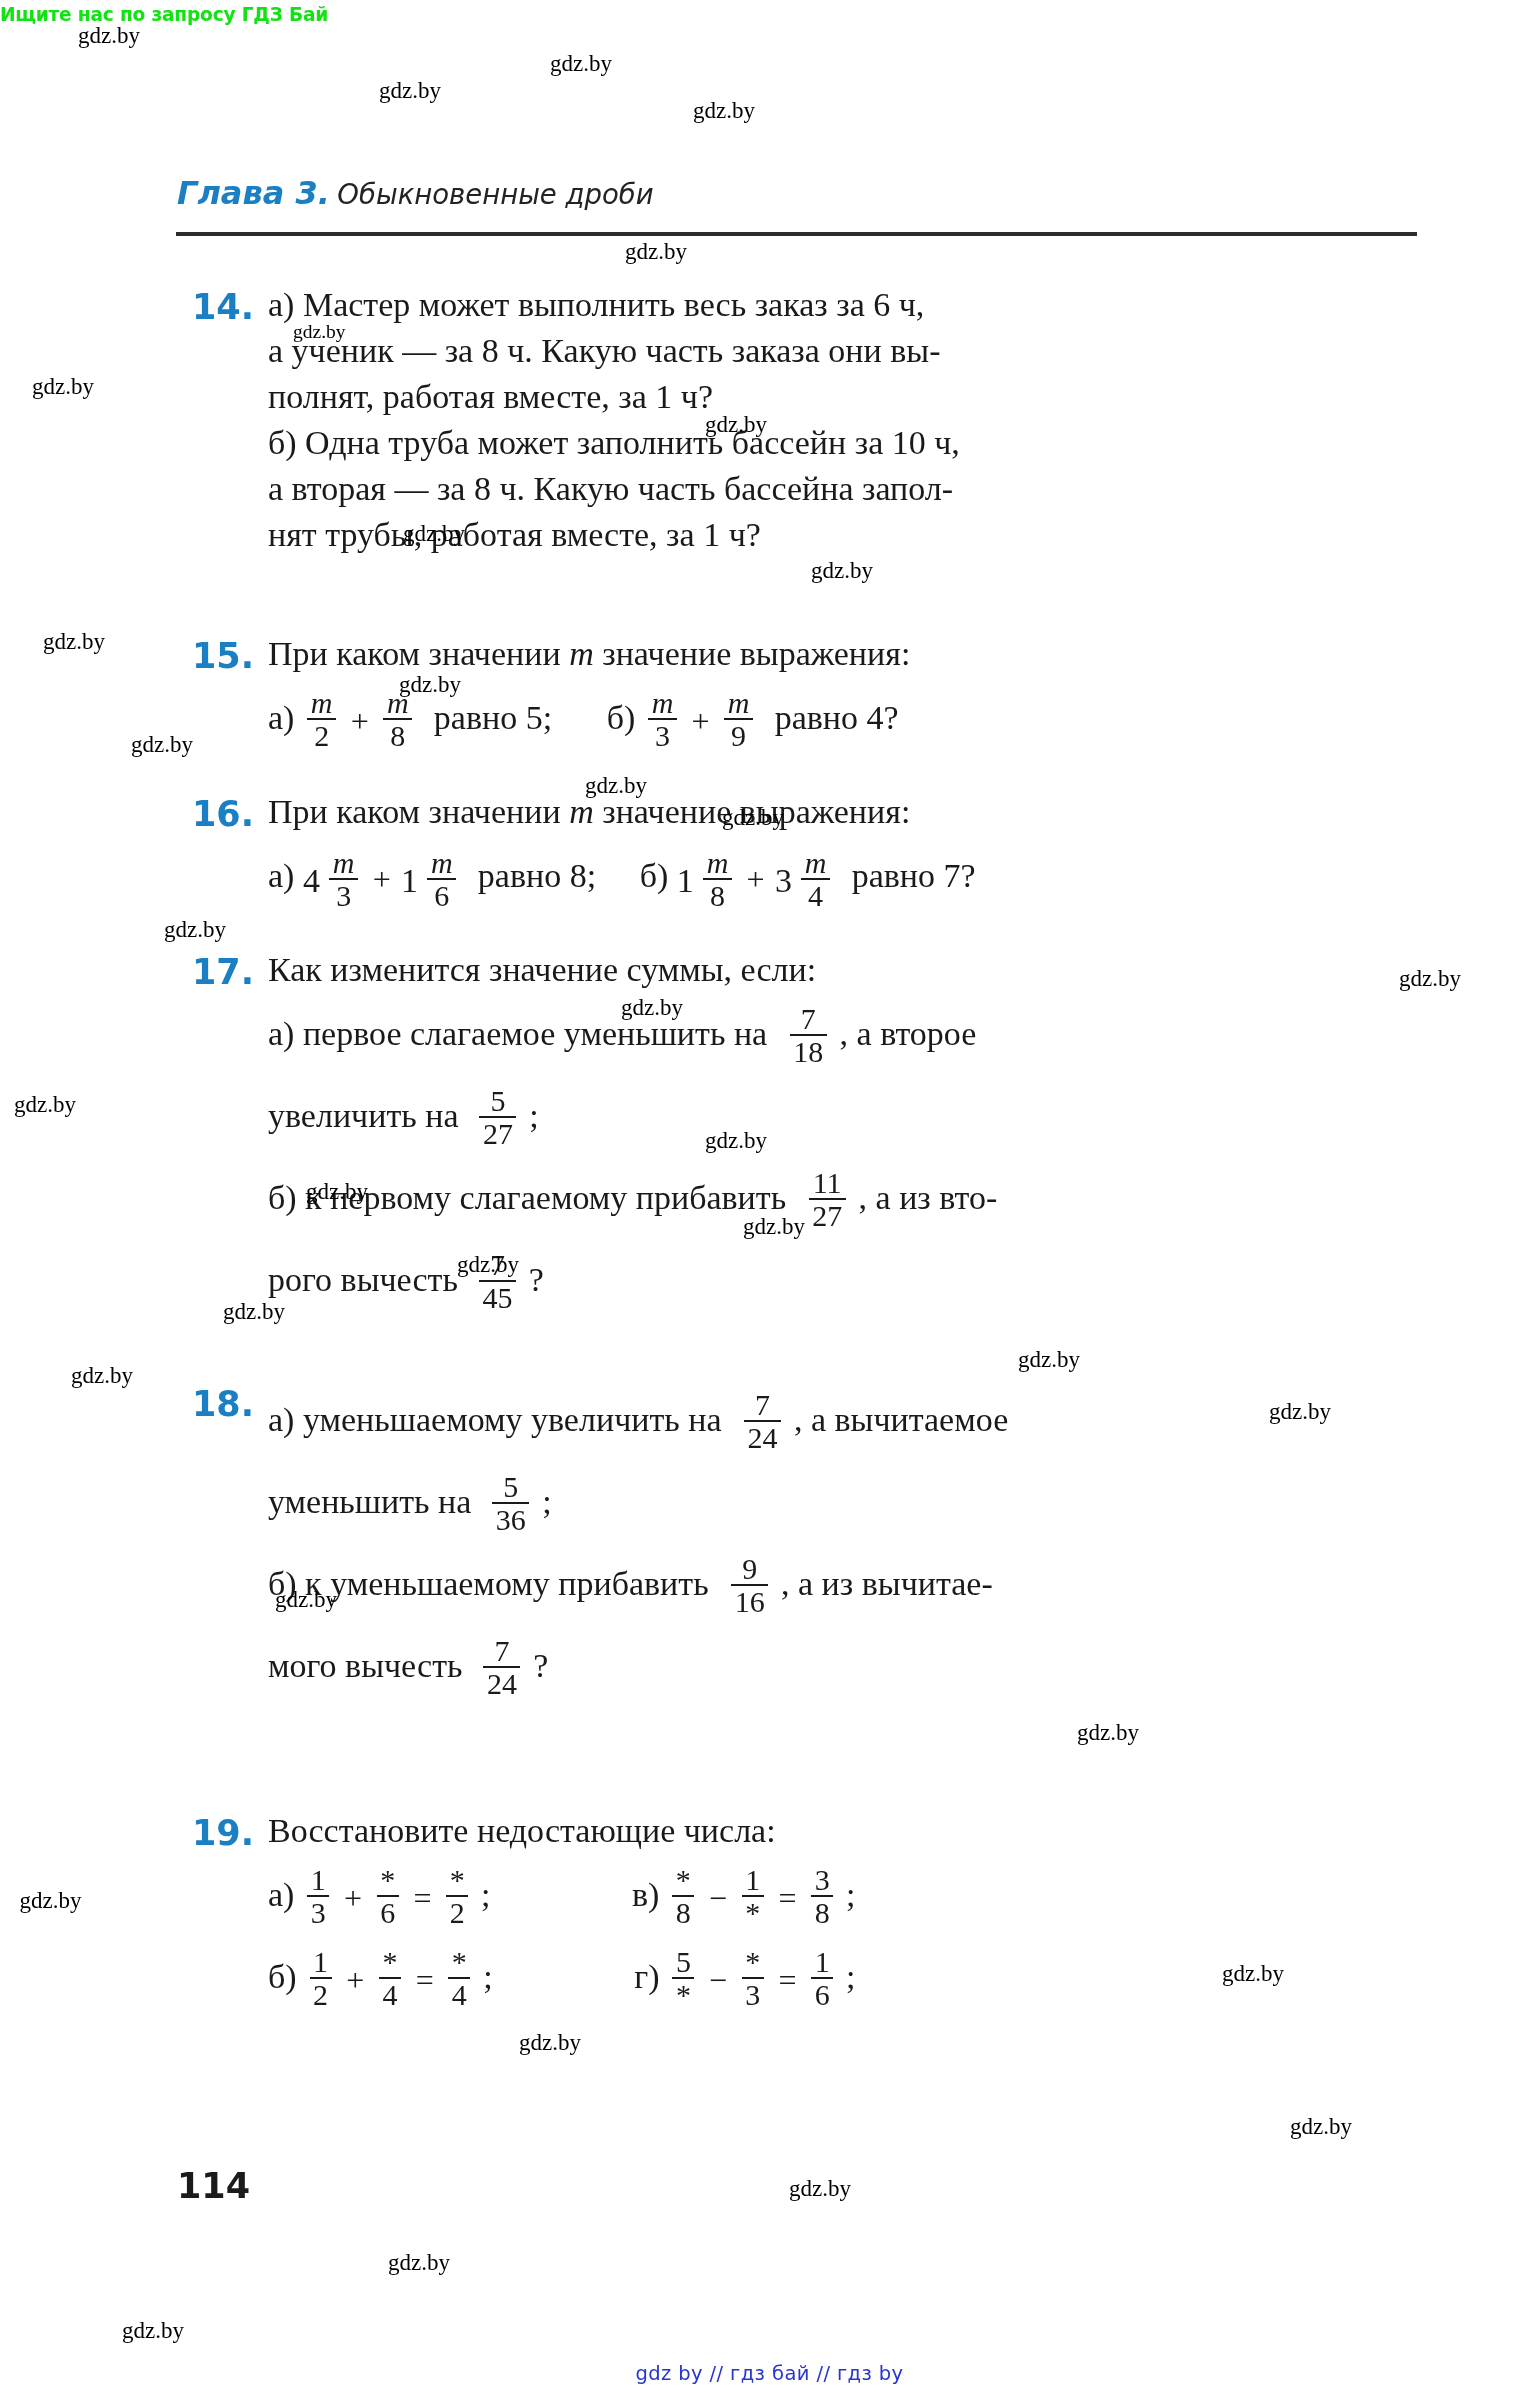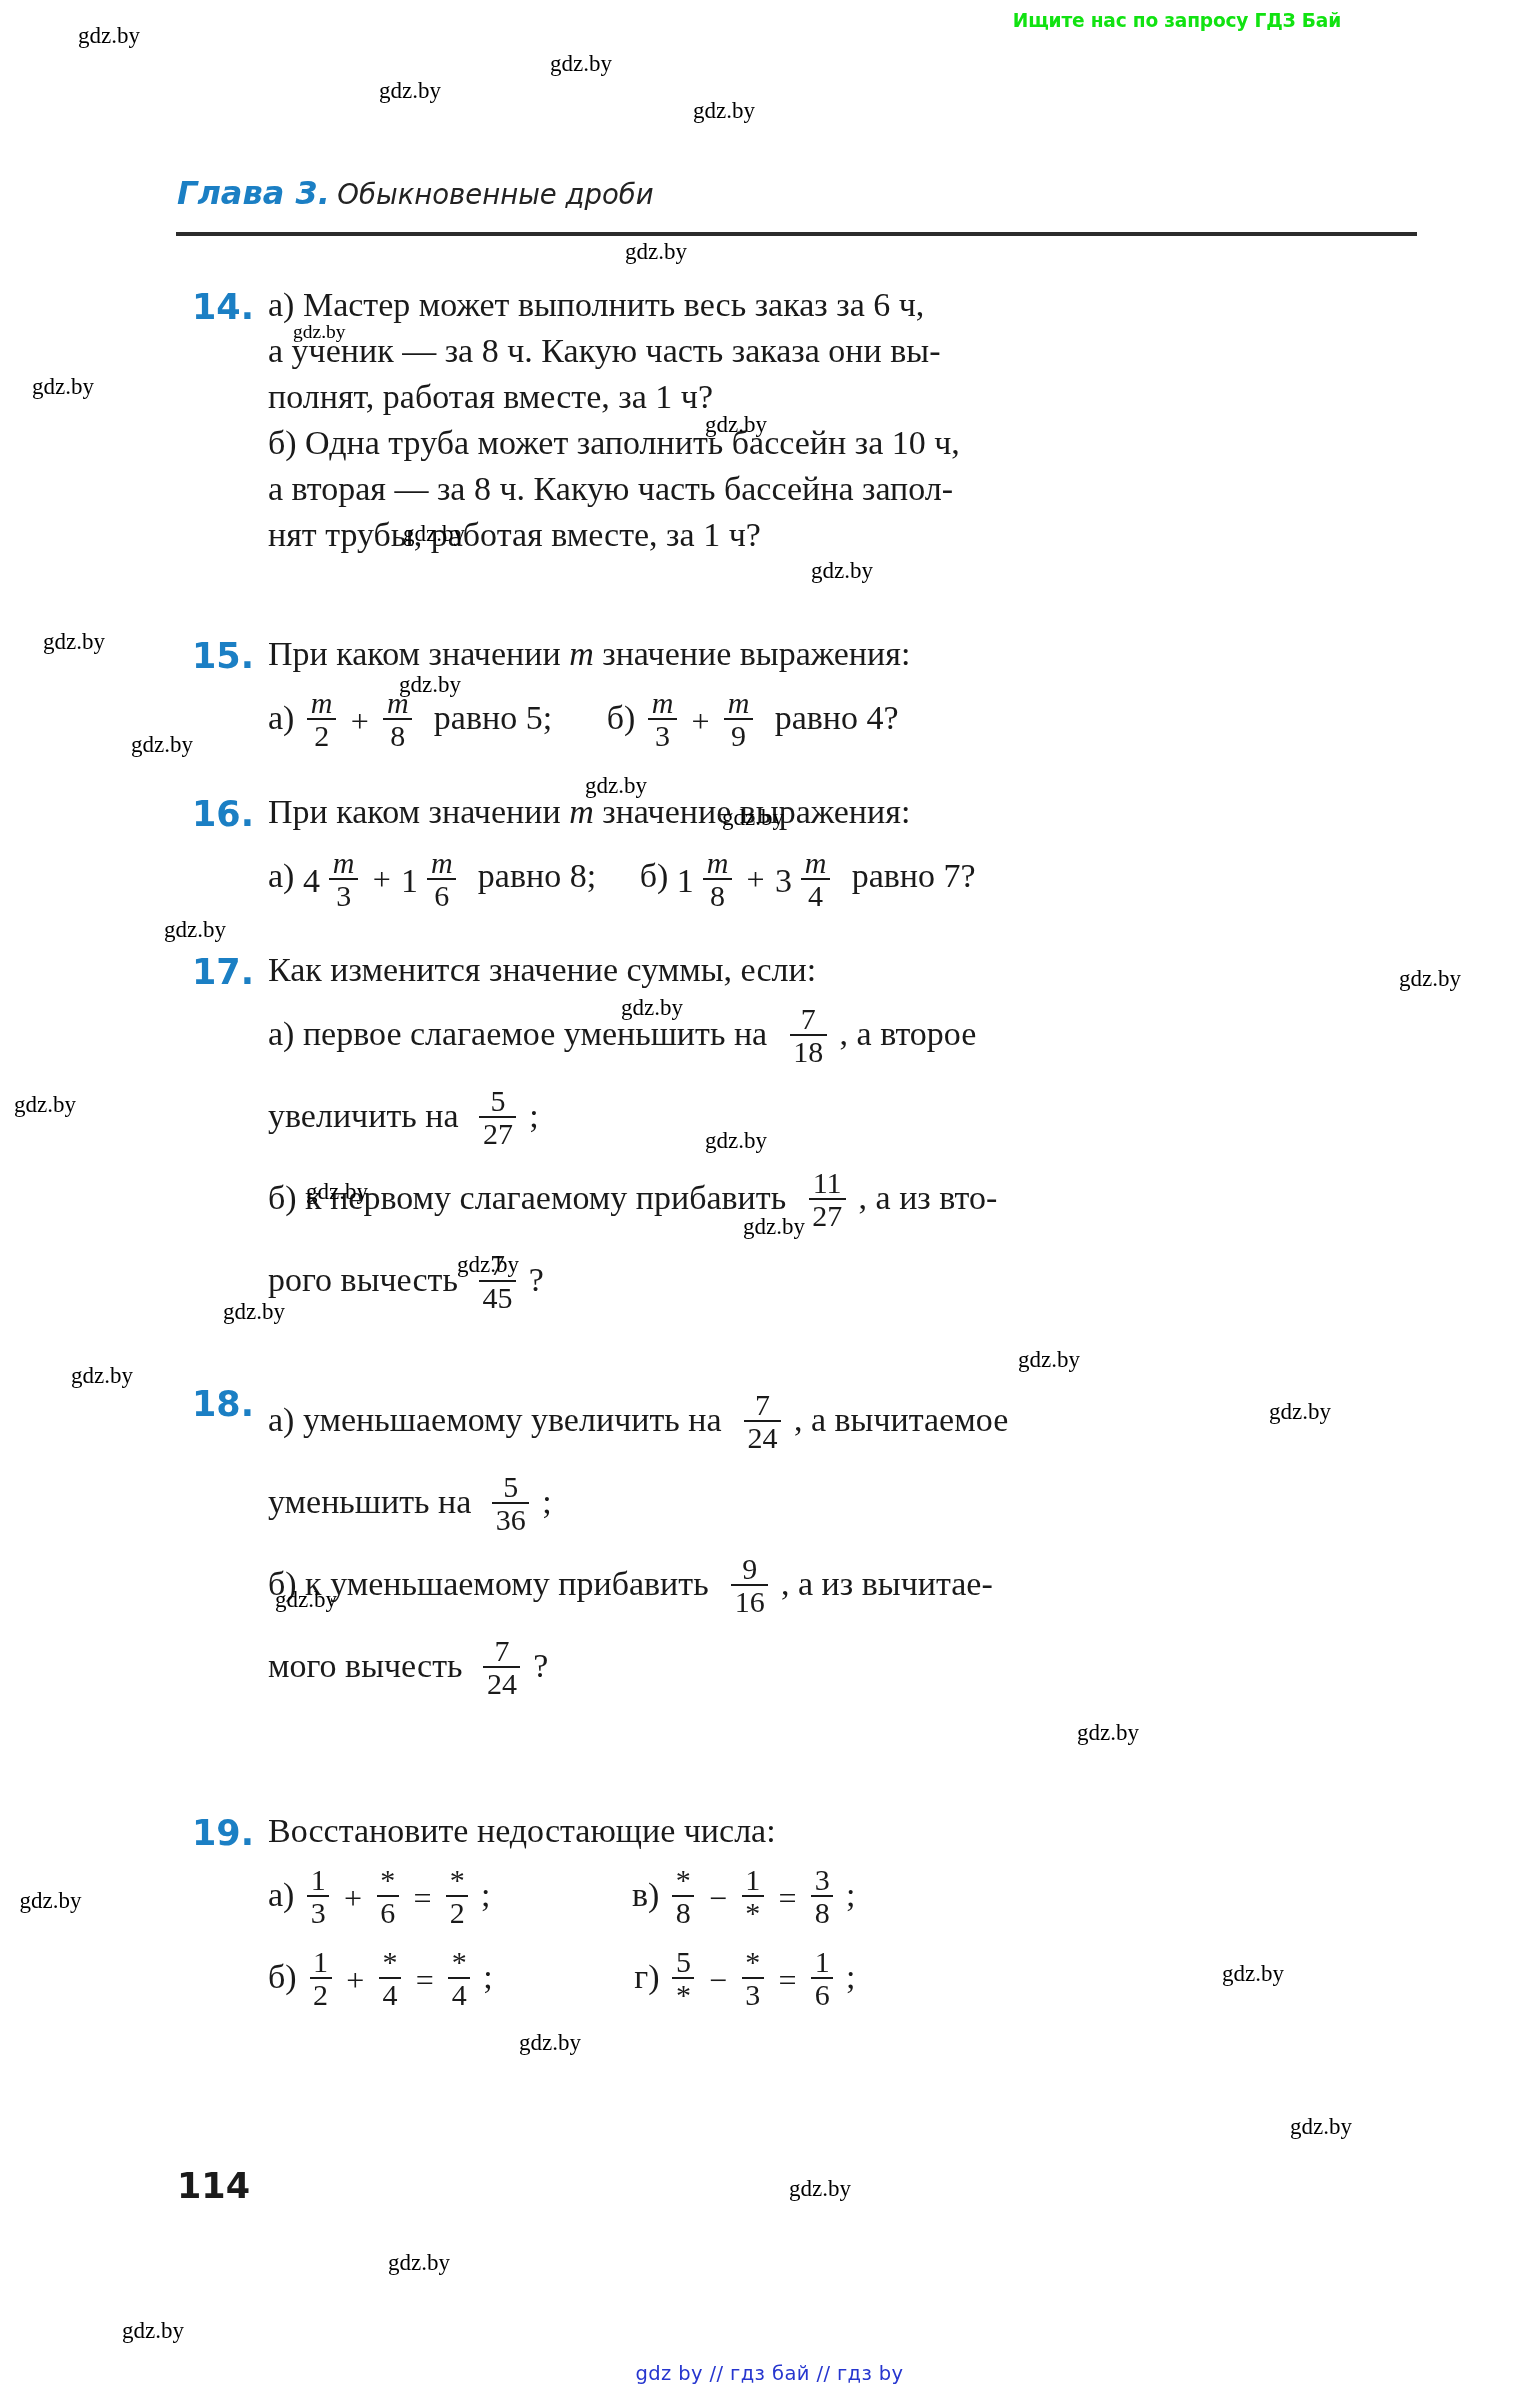--- a/index.html
+++ b/index.html
@@ -22,23 +22,23 @@
     font-family: Liberation Serif, serif;
     color: #000000;
     white-space: nowrap;
     pointer-events: none;
     z-index: 5;
   }
 
   .banner-green {
     position: absolute;
     left: 0;
-    top: 10px;
+    top: 4px;
     width: 1341px;
-    text-align: right;
+    text-align: left;
     font-family: "DejaVu Sans", "Liberation Sans", sans-serif;
     font-weight: bold;
     font-size: 18.6px;
     color: #11e211;
     letter-spacing: -0.2px;
     z-index: 6;
   }
 
   .footer-blue {
     position: absolute;

